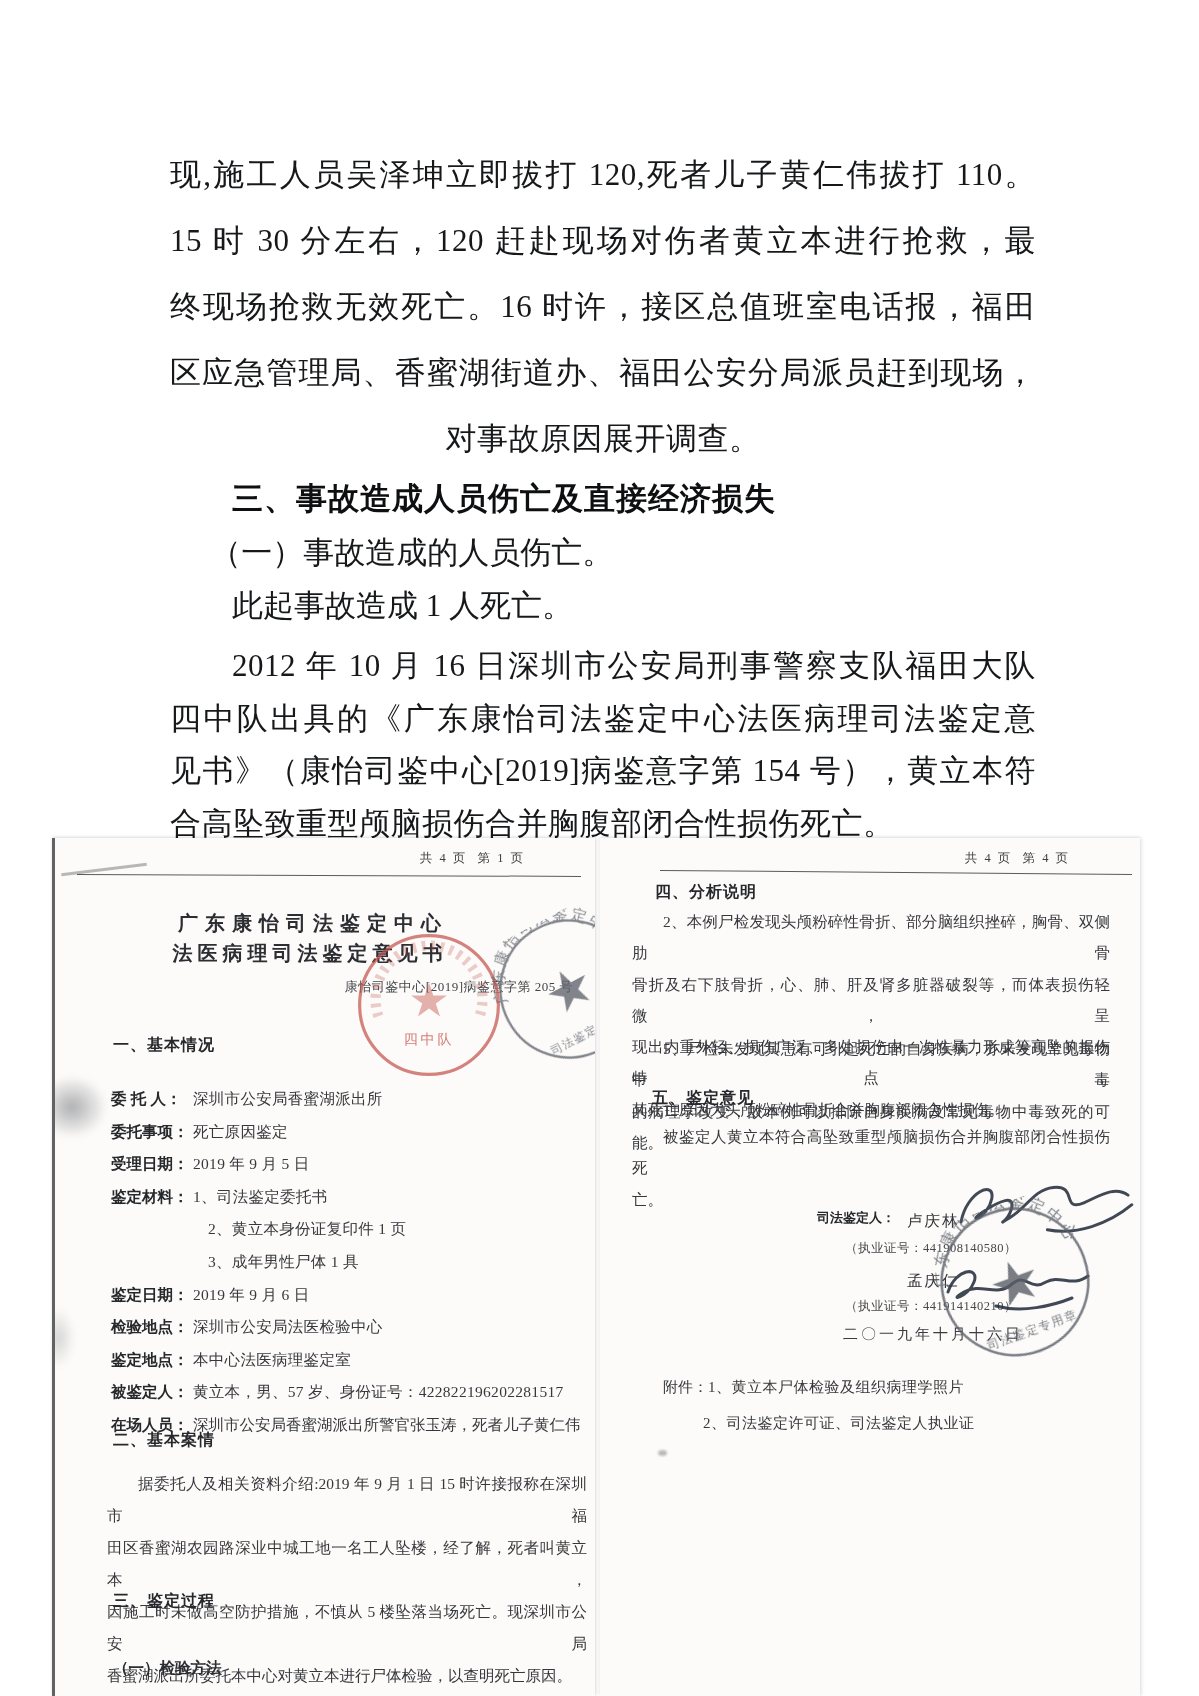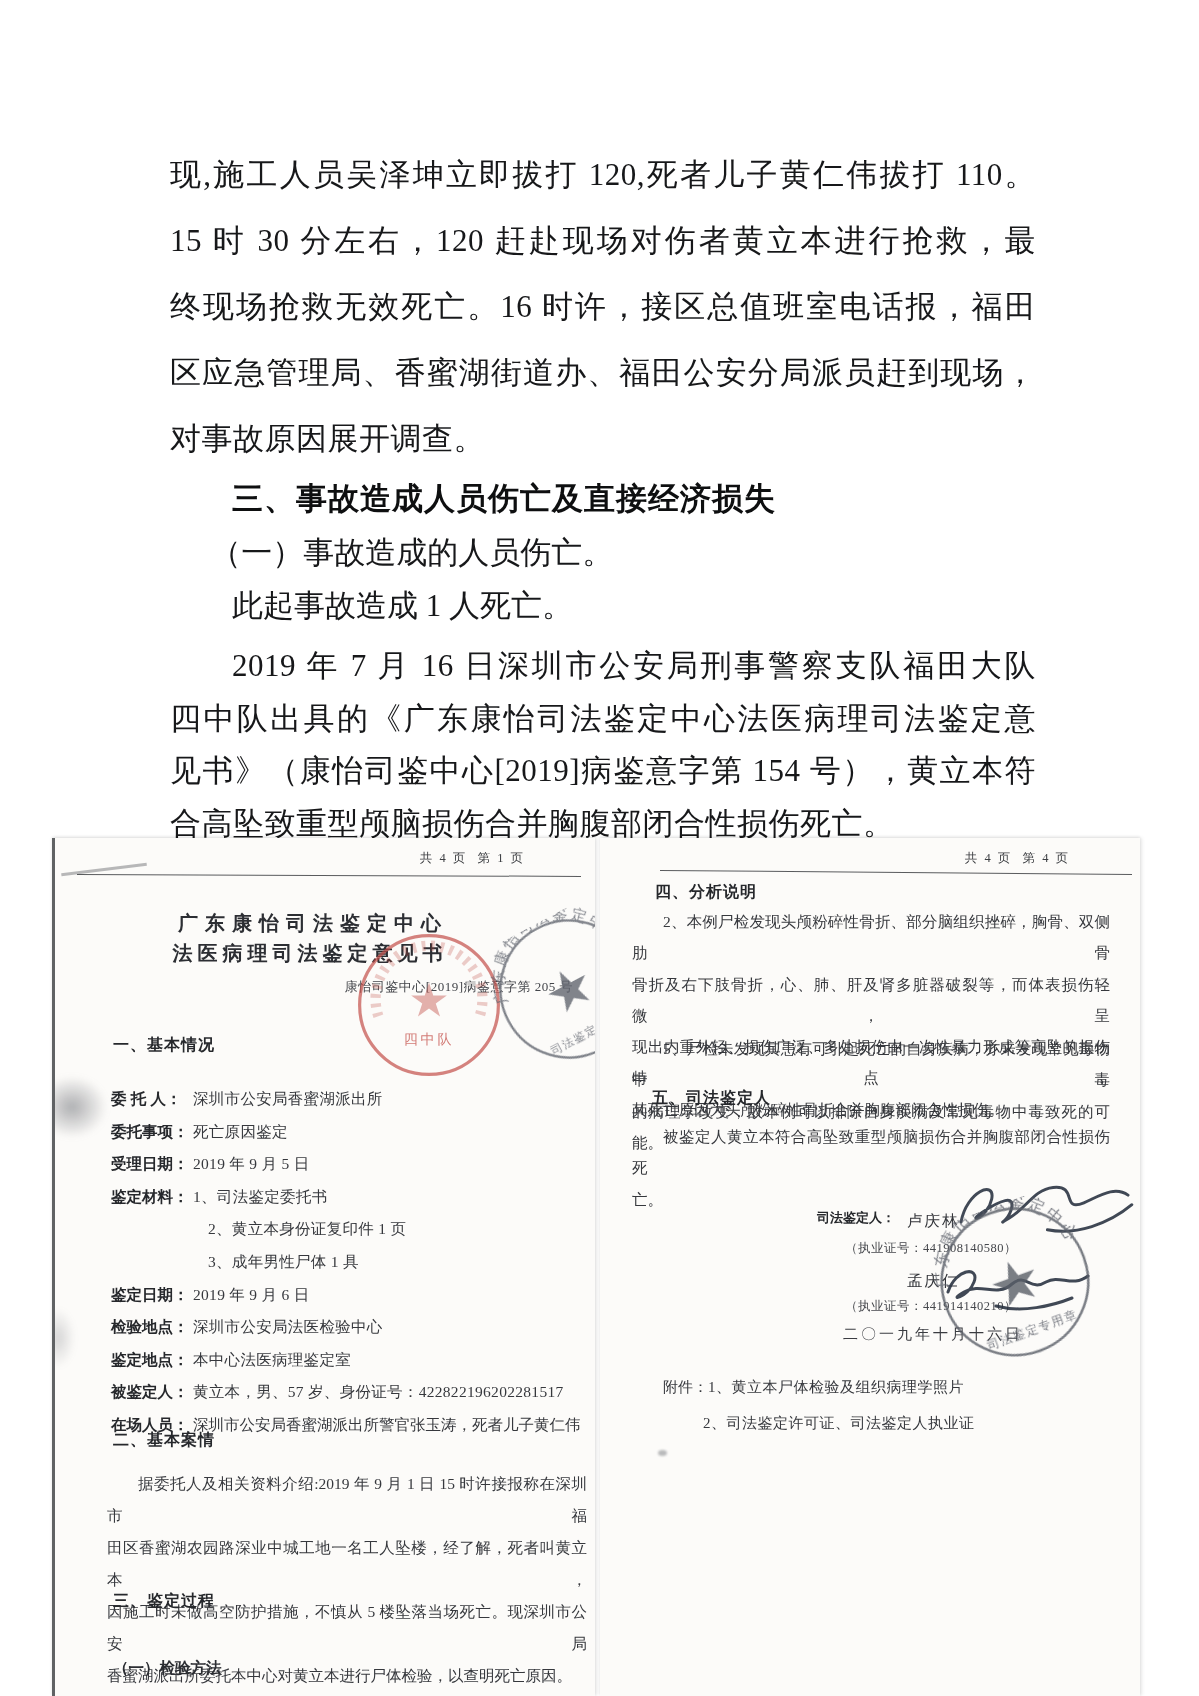--- a/index.html
+++ b/index.html
@@ -3,21 +3,21 @@
 <meta charset="utf-8">
 <style>
   html,body{margin:0;padding:0;background:#888;}
   .page{
     position:relative;width:1199px;height:1696px;margin:0 auto;
     background:#ffffff;overflow:hidden;
     font-family:"Liberation Serif",serif;color:#17181a;
   }
   
   .report{position:absolute;left:170px;top:142px;width:866px;font-size:31px;letter-spacing:.5px;}
-  .rline{line-height:66px;height:66px;white-space:normal;}
+  .rline{line-height:66px;height:66px;white-space:normal;text-align:center;}
   .rline.j{text-align:justify;text-align-last:justify;}
   .rheading{
     position:absolute;left:170px;top:478px;width:866px;margin:0;
     font-family:"Liberation Sans",sans-serif;font-weight:700;font-size:31px;
     text-indent:2em;letter-spacing:1px;color:#0e0f10;
   }
   .rsub{position:absolute;left:170px;top:532px;width:866px;font-size:31px;text-indent:1.3em;}
   .rcas{position:absolute;left:170px;top:585px;width:866px;font-size:31px;text-indent:2em;}
   .rpara2{position:absolute;left:170px;top:640px;width:866px;font-size:31px;letter-spacing:.5px;}
   .rpara2 .p2line{line-height:52.5px;height:52.5px;}
@@ -98,21 +98,21 @@
     <div class="rline j">现,施工人员吴泽坤立即拔打 120,死者儿子黄仁伟拔打 110。</div>
     <div class="rline j">15 时 30 分左右，120 赶赴现场对伤者黄立本进行抢救，最</div>
     <div class="rline j">终现场抢救无效死亡。16 时许，接区总值班室电话报，福田</div>
     <div class="rline j">区应急管理局、香蜜湖街道办、福田公安分局派员赶到现场，</div>
     <div class="rline">对事故原因展开调查。</div>
   </section>
   <h2 class="rheading">三、事故造成人员伤亡及直接经济损失</h2>
   <div class="rsub">（一）事故造成的人员伤亡。</div>
   <div class="rcas">此起事故造成 1 人死亡。</div>
   <section class="rpara2">
-    <div class="p2line first j">2019 年 7 月 16 日深圳市公安局刑事警察支队福田大队</div>
+    <div class="p2line first j">2012 年 10 月 16 日深圳市公安局刑事警察支队福田大队</div>
     <div class="p2line j">四中队出具的《广东康怡司法鉴定中心法医病理司法鉴定意</div>
     <div class="p2line j">见书》（康怡司鉴中心[2019]病鉴意字第 154 号），黄立本符</div>
     <div class="p2line">合高坠致重型颅脑损伤合并胸腹部闭合性损伤死亡。</div>
   </section>
 
   <section class="scan scan-left">
     <div class="corner-line" style="left:6px;top:30px;width:86px;height:2.5px;"></div>
     <div class="smudge" style="left:-18px;top:238px;width:70px;height:62px;"></div>
     <div class="smudge" style="left:-14px;top:470px;width:34px;height:60px;opacity:.5;"></div>
 
@@ -193,21 +193,21 @@
       <div class="cline first">2、本例尸检发现头颅粉碎性骨折、部分脑组织挫碎，胸骨、双侧肋骨</div>
       <div class="cline">骨折及右下肢骨折，心、肺、肝及肾多脏器破裂等，而体表损伤轻微，呈</div>
       <div class="cline">现出内重外轻、损伤广泛、多处损伤由一次性暴力形成等高坠的损伤特点，</div>
       <div class="cline last">其死亡原因为头颅粉碎性骨折合并胸腹部闭合性损伤。</div>
     </div>
     <div class="p4para" style="top:195px;">
       <div class="cline first">5、尸检未发现其患有可引起死亡的自身疾病，亦未发现常见毒物中毒</div>
       <div class="cline last">的病理学改变，故本例可以排除自身疾病及常见毒物中毒致死的可能。</div>
     </div>
 
-    <h3 class="shead" style="left:52px;top:250px;">五、司法鉴定人</h3>
+    <h3 class="shead" style="left:52px;top:250px;">五、鉴定意见</h3>
     <div class="p4para" style="top:283px;">
       <div class="cline first">被鉴定人黄立本符合高坠致重型颅脑损伤合并胸腹部闭合性损伤死</div>
       <div class="cline last">亡。</div>
     </div>
 
     <div class="appr-label">司法鉴定人：</div>
     <span class="appr-name" style="left:307px;top:373px;">卢庆林</span>
     <span class="appr-lic" style="left:245px;top:402px;">（执业证号：441908140580）</span>
     <span class="appr-name" style="left:307px;top:433px;">孟庆仁</span>
     <span class="appr-lic" style="left:245px;top:460px;">（执业证号：441914140210）</span>

